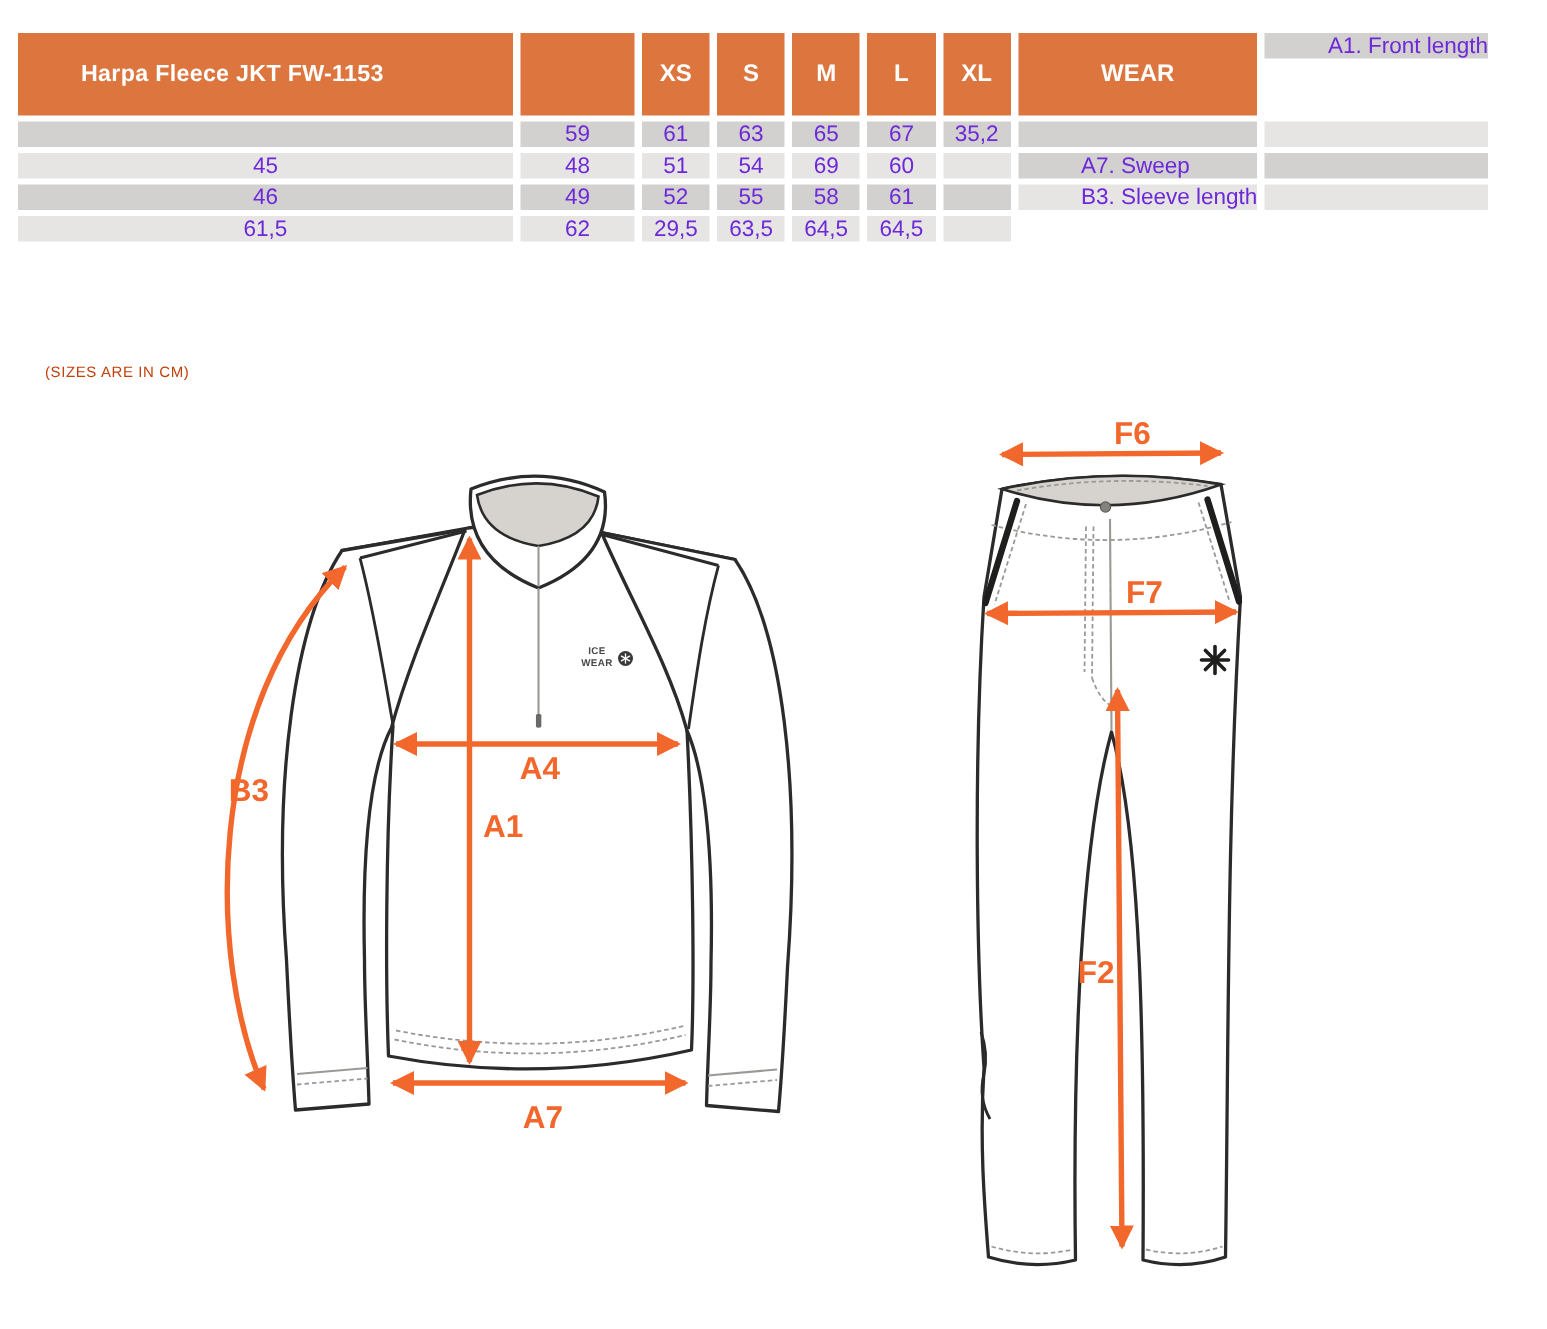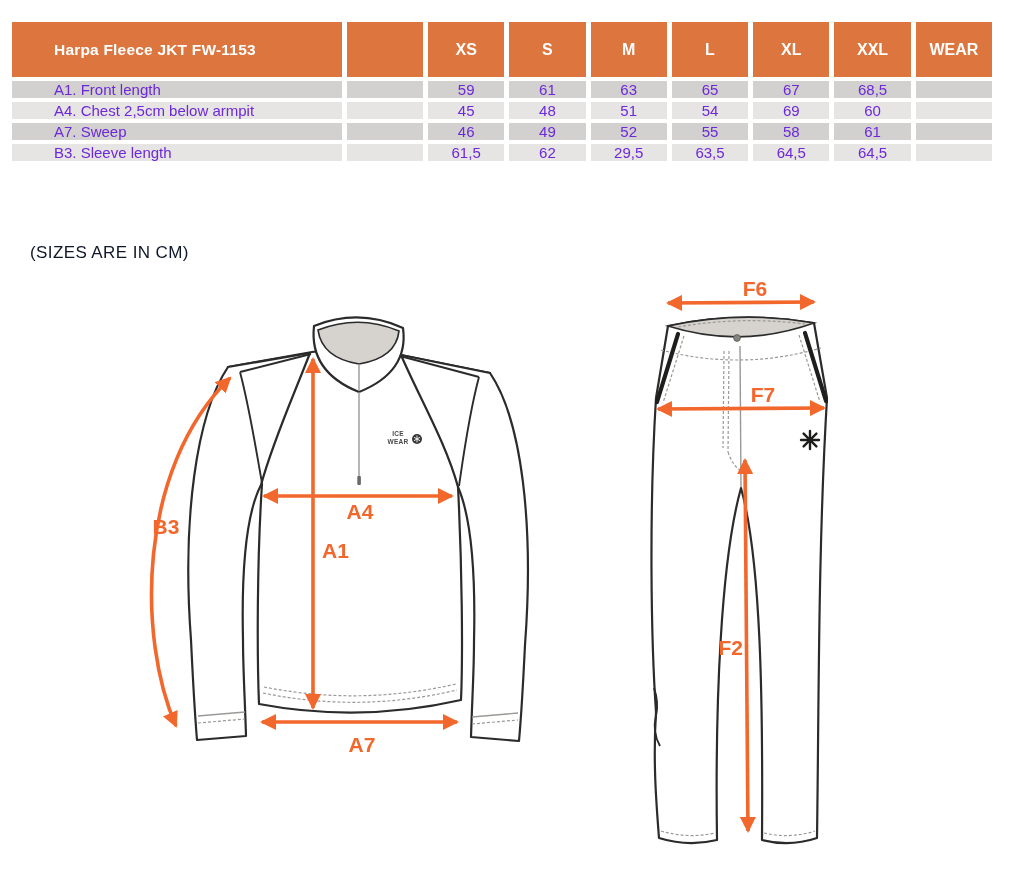--- a/index.html
+++ b/index.html
@@ -18,21 +18,21 @@
     height:17px; font-size:15px; color:#6d28d9; white-space:nowrap;
   }
   .cell.h { height:55px; background:#DC753E; color:#ffffff; font-weight:bold; font-size:16px; }
   .cell.title { justify-content:flex-start; padding-left:42px; font-size:15.5px; letter-spacing:.2px; }
   .cell.label { justify-content:flex-start; padding-left:42px; }
   .r0 { background:#D2D1CF; }
   .r1 { background:#E6E5E3; }
   
   .note {
     position:absolute; left:30px; top:243px;
-    color:#0f172a; font-size:17px; letter-spacing:.4px; font-weight:normal;
+    color:#c2410c; font-size:10px; letter-spacing:.4px; font-weight:normal;
   }
   
   svg.diagrams { position:absolute; left:0; top:0; }
   .outline { fill:#ffffff; stroke:#2b2b2b; stroke-width:2.2; stroke-linejoin:round; }
   .seam    { fill:none; stroke:#2b2b2b; stroke-width:1.9; stroke-linejoin:round; }
   .grayfill{ fill:#D6D3CE; stroke:#2b2b2b; stroke-width:1.7; }
   .stitch  { fill:none; stroke:#9b9996; stroke-width:1.2; stroke-dasharray:3 2; }
   .thinline{ fill:none; stroke:#9b9996; stroke-width:1.4; }
   .arrow   { fill:none; stroke:#F2672B; stroke-width:3.6; }
   .mlabel  { font-family:"Liberation Sans", sans-serif; font-size:21px; font-weight:bold; fill:#F2672B; }
@@ -47,34 +47,32 @@
 
   <div class="size-table">
 
     <div class="cell h title">Harpa Fleece JKT FW-1153</div>
     <div class="cell h"></div>
     <div class="cell h">XS</div>
     <div class="cell h">S</div>
     <div class="cell h">M</div>
     <div class="cell h">L</div>
     <div class="cell h">XL</div>
-    <div class="cell h">XXL</div>
     <div class="cell h">WEAR</div>
 
     <div class="cell r0 label">A1. Front length</div>
     <div class="cell r0"></div>
     <div class="cell r0">59</div>
     <div class="cell r0">61</div>
     <div class="cell r0">63</div>
     <div class="cell r0">65</div>
     <div class="cell r0">67</div>
-    <div class="cell r0">68,5</div>
-    <div class="cell r0"></div>
-
-    <div class="cell r1 label">A4. Chest 2,5cm below armpit</div>
+    <div class="cell r0">35,2</div>
+    <div class="cell r0"></div>
+
     <div class="cell r1"></div>
     <div class="cell r1">45</div>
     <div class="cell r1">48</div>
     <div class="cell r1">51</div>
     <div class="cell r1">54</div>
     <div class="cell r1">69</div>
     <div class="cell r1">60</div>
     <div class="cell r1"></div>
 
     <div class="cell r0 label">A7. Sweep</div>

